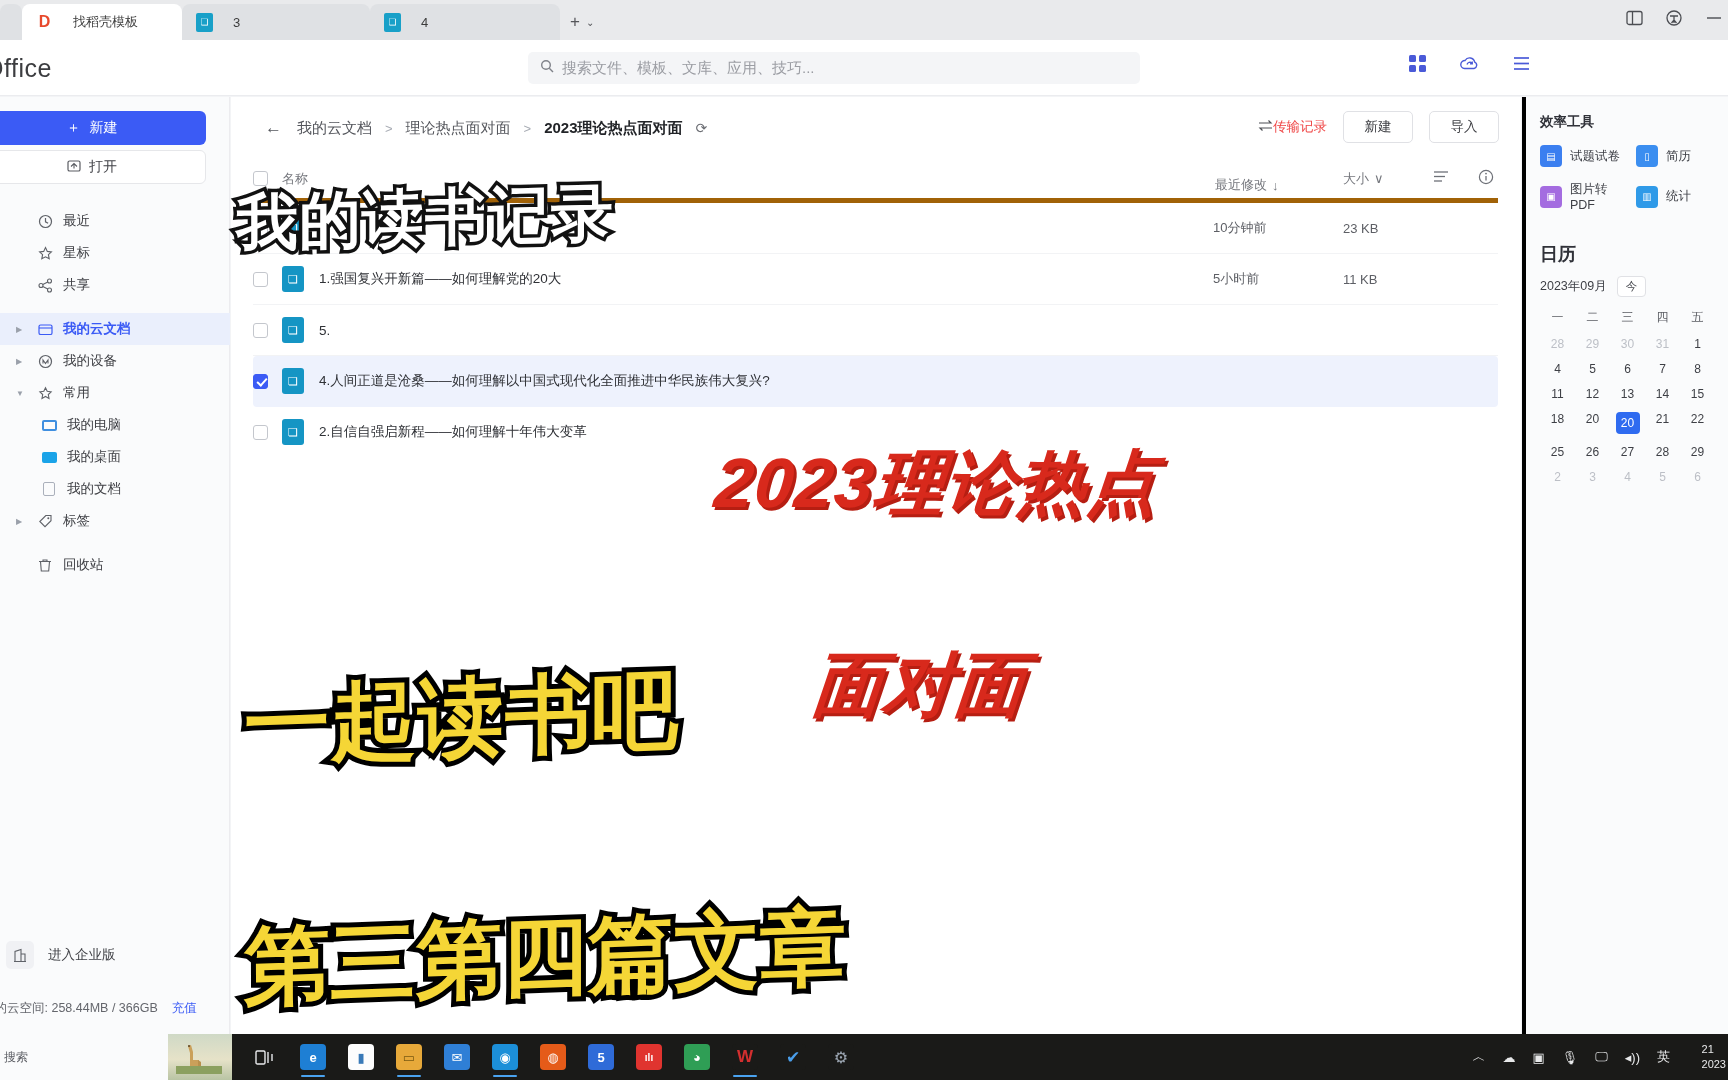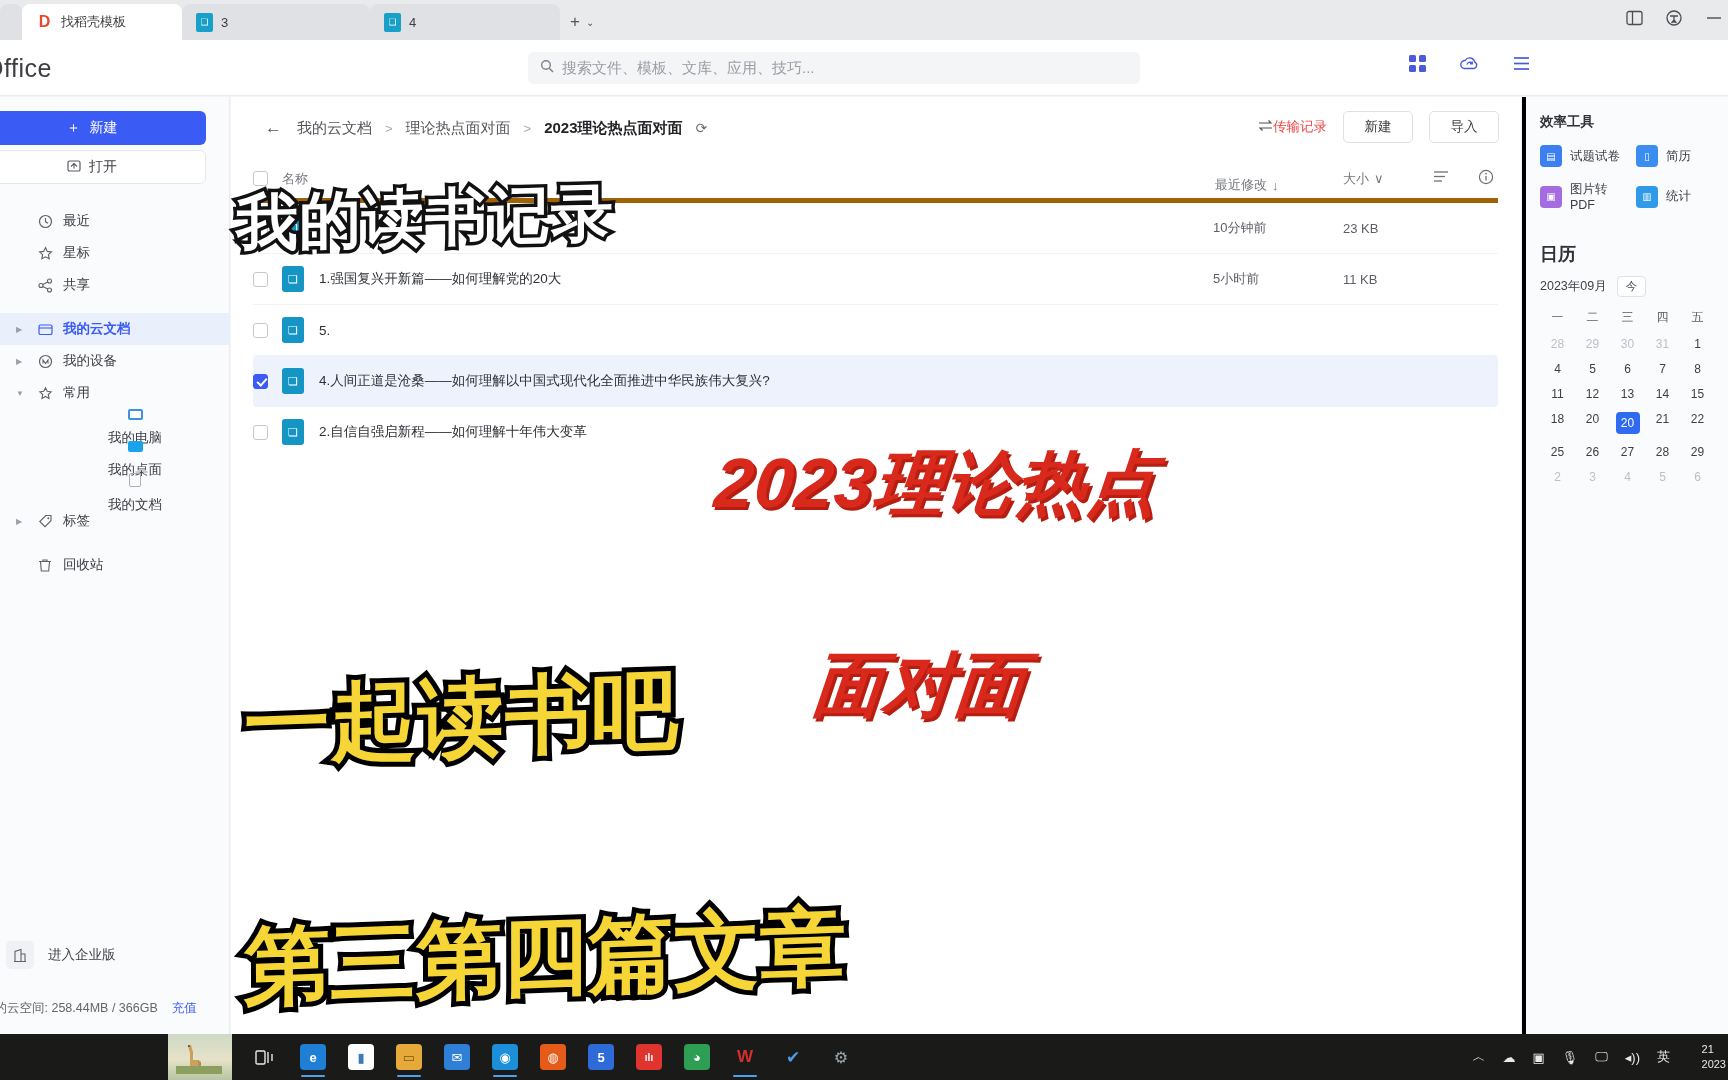--- a/index.html
+++ b/index.html
@@ -34,21 +34,21 @@
   .tab.active { background: #ffffff; }
   .tab.plain { background: #dfe1e4; }
   .tab-icon {
     width: 17px; height: 19px;
     border-radius: 2px;
     display: flex; align-items: center; justify-content: center;
     font-size: 9px; color: #fff; font-weight: bold;
   }
   .tab-icon.pdf { background: #ffffff; color: #e8492c; font-size: 16px; font-weight: 700; }
   .tab-icon.ppt { background: #18a0c8; }
-  .tab-label { white-space: nowrap; overflow: hidden; }
+  .tab-label { white-space: nowrap; overflow: hidden; margin-left: 12px; }
   .tab-first { width: 22px; padding: 0 4px; font-size: 11px; color: #888; }
   .tab-new {
     display: flex; align-items: center; gap: 6px;
     padding: 0 10px; height: 36px;
     font-size: 17px; color: #55565a;
   }
   .tab-new .caret { font-size: 10px; }
 
   .win-ctrls {
     position: absolute; right: 4px; top: 8px;
@@ -117,21 +117,21 @@
     position: relative;
   }
   .nav-item .arrow {
     width: 11px; font-size: 8px; color: #9aa0aa;
     display: inline-block; flex: 0 0 11px;
   }
   .nav-item .ico { width: 18px; display:flex;align-items:center;justify-content:center; }
   .nav-item.sel { background: #eaeffc; color: #3b5bf5; font-weight: 600; }
   .nav-item.sel .ico svg { stroke: #3b5bf5; }
   .nav-gap { height: 12px; }
-  .nav-item.sub { padding-left: 40px; flex-direction: column; }
+  .nav-item.sub { padding-left: 40px; }
   .mini-screen { width: 15px; height: 11px; border: 2px solid #3f8fe0; border-radius: 2px; }
   .mini-screen.filled { background: #1aa3e8; border-color:#1aa3e8; }
   .mini-doc { width: 12px; height: 14px; border: 1.6px solid #aab0bb; border-radius: 2px; }
 
   .ent-btn {
     position: absolute; left: 6px; bottom: 78px;
     display: flex; align-items: center; gap: 14px;
     font-size: 13.5px; color: #3f4045;
   }
   .ent-btn .box {
@@ -761,20 +761,23 @@
       <span>🖵</span>
       <span>◂))</span>
       <span>英</span>
     </div>
     <div class="clock">
       <div>21</div>
       <div>2023</div>
     </div>
   </div>
 
+  <div class="tb-left">
+    <span style="margin-left:2px">搜索</span>
+  </div>
   <div class="tb-wall">
     <svg class="giraffe" width="46" height="34" viewBox="0 0 46 34">
       <rect x="0" y="26" width="46" height="8" fill="#8ba05f"></rect>
       <path d="M14 26V13l-2-7 3-1 2 7v14z" fill="#caa05a"></path>
       <path d="M14 20h9v6h-9z" fill="#caa05a"></path>
       <path d="M22 26v-6l3 2v4z" fill="#b8904c"></path>
       <circle cx="13" cy="6" r="1" fill="#5c4422"></circle>
     </svg>
   </div>
 

